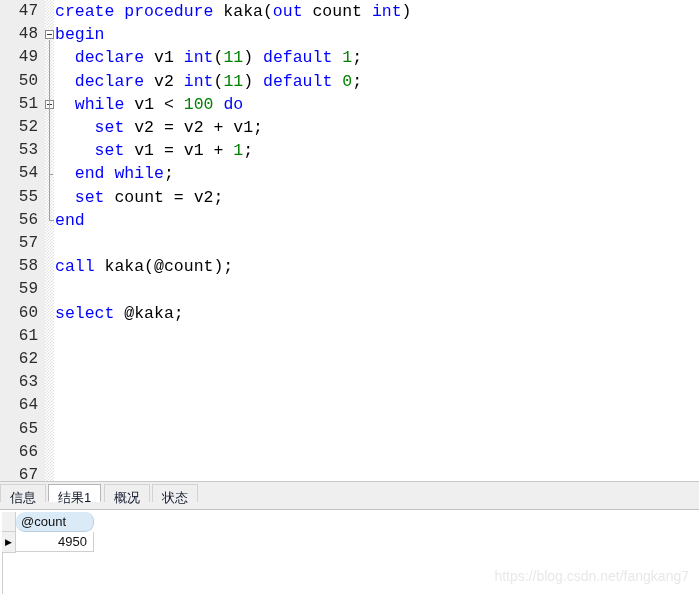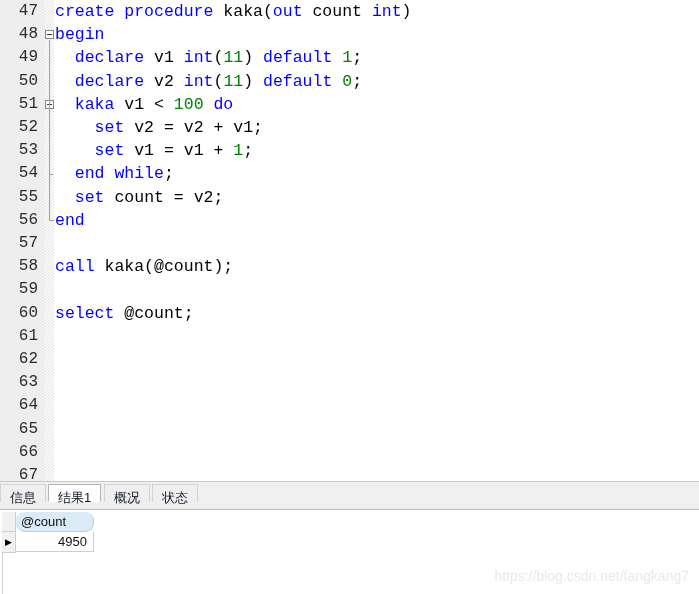--- a/index.html
+++ b/index.html
@@ -243,30 +243,30 @@
 <body>
 
 <div id="editor">
   <div id="gutter-bg"></div>
   <div id="gutter-sep"></div>
   <div id="code-lines">
       <div class="code-line" style="top: 0px; position: absolute; left: 0px; width: 699px;"><span class="lnum">47</span><span class="ctext"><span class="kw">create procedure </span><span class="pln">kaka(</span><span class="kw">out </span><span class="pln">count </span><span class="kw">int</span><span class="pln">)</span></span></div>
       <div class="code-line" style="top: 23.2px; position: absolute; left: 0px; width: 699px;"><span class="lnum">48</span><span class="ctext"><span class="kw">begin</span></span></div>
       <div class="code-line" style="top: 46.4px; position: absolute; left: 0px; width: 699px;"><span class="lnum">49</span><span class="ctext"><span class="pln">  </span><span class="kw">declare </span><span class="pln">v1 </span><span class="kw">int</span><span class="pln">(</span><span class="num">11</span><span class="pln">) </span><span class="kw">default </span><span class="num">1</span><span class="pln">;</span></span></div>
       <div class="code-line" style="top: 69.6px; position: absolute; left: 0px; width: 699px;"><span class="lnum">50</span><span class="ctext"><span class="pln">  </span><span class="kw">declare </span><span class="pln">v2 </span><span class="kw">int</span><span class="pln">(</span><span class="num">11</span><span class="pln">) </span><span class="kw">default </span><span class="num">0</span><span class="pln">;</span></span></div>
-      <div class="code-line" style="top: 92.8px; position: absolute; left: 0px; width: 699px;"><span class="lnum">51</span><span class="ctext"><span class="pln">  </span><span class="kw">kaka </span><span class="pln">v1 &lt; </span><span class="num">100</span><span class="pln"> </span><span class="kw">do</span></span></div>
+      <div class="code-line" style="top: 92.8px; position: absolute; left: 0px; width: 699px;"><span class="lnum">51</span><span class="ctext"><span class="pln">  </span><span class="kw">while </span><span class="pln">v1 &lt; </span><span class="num">100</span><span class="pln"> </span><span class="kw">do</span></span></div>
       <div class="code-line" style="top: 116px; position: absolute; left: 0px; width: 632px;"><span class="lnum">52</span><span class="ctext"><span class="pln">    </span><span class="kw">set </span><span class="pln">v2 = v2 + v1;</span></span></div>
       <div class="code-line" style="top: 139.2px; position: absolute; left: 0px; width: 699px;"><span class="lnum">53</span><span class="ctext"><span class="pln">    </span><span class="kw">set </span><span class="pln">v1 = v1 + </span><span class="num">1</span><span class="pln">;</span></span></div>
       <div class="code-line" style="top: 162.4px; position: absolute; left: 0px; width: 699px;"><span class="lnum">54</span><span class="ctext"><span class="pln">  </span><span class="kw">end while</span><span class="pln">;</span></span></div>
       <div class="code-line" style="top: 185.6px; position: absolute; left: 0px; width: 699px;"><span class="lnum">55</span><span class="ctext"><span class="pln">  </span><span class="kw">set </span><span class="pln">count = v2;</span></span></div>
       <div class="code-line" style="top: 208.8px; position: absolute; left: 0px; width: 699px;"><span class="lnum">56</span><span class="ctext"><span class="kw">end</span></span></div>
       <div class="code-line" style="top: 232px; position: absolute; left: 0px; width: 699px;"><span class="lnum">57</span><span class="ctext"></span></div>
       <div class="code-line" style="top: 255.2px; position: absolute; left: 0px; width: 699px;"><span class="lnum">58</span><span class="ctext"><span class="kw">call </span><span class="pln">kaka(@count);</span></span></div>
       <div class="code-line" style="top: 278.4px; position: absolute; left: 0px; width: 699px;"><span class="lnum">59</span><span class="ctext"></span></div>
-      <div class="code-line" style="top: 301.6px; position: absolute; left: 0px; width: 699px;"><span class="lnum">60</span><span class="ctext"><span class="kw">select </span><span class="pln">@count;</span></span></div>
+      <div class="code-line" style="top: 301.6px; position: absolute; left: 0px; width: 699px;"><span class="lnum">60</span><span class="ctext"><span class="kw">select </span><span class="pln">@kaka;</span></span></div>
       <div class="code-line" style="top: 324.8px; position: absolute; left: 0px; width: 699px;"><span class="lnum">61</span><span class="ctext"></span></div>
       <div class="code-line" style="top: 348px; position: absolute; left: 0px; width: 699px;"><span class="lnum">62</span><span class="ctext"></span></div>
       <div class="code-line" style="top: 371.2px; position: absolute; left: 0px; width: 699px;"><span class="lnum">63</span><span class="ctext"></span></div>
       <div class="code-line" style="top: 394.4px; position: absolute; left: 0px; width: 699px;"><span class="lnum">64</span><span class="ctext"></span></div>
       <div class="code-line" style="top: 417.6px; position: absolute; left: 0px; width: 699px;"><span class="lnum">65</span><span class="ctext"></span></div>
       <div class="code-line" style="top: 440.8px; position: absolute; left: 0px; width: 699px;"><span class="lnum">66</span><span class="ctext"></span></div>
       <div class="code-line" style="top: 464px; position: absolute; left: 0px; width: 699px;"><span class="lnum">67</span><span class="ctext"></span></div>
     </div>
   <div id="folds">
       <div class="fold-box" style="left: 0px; top: 30.3px;"></div>

